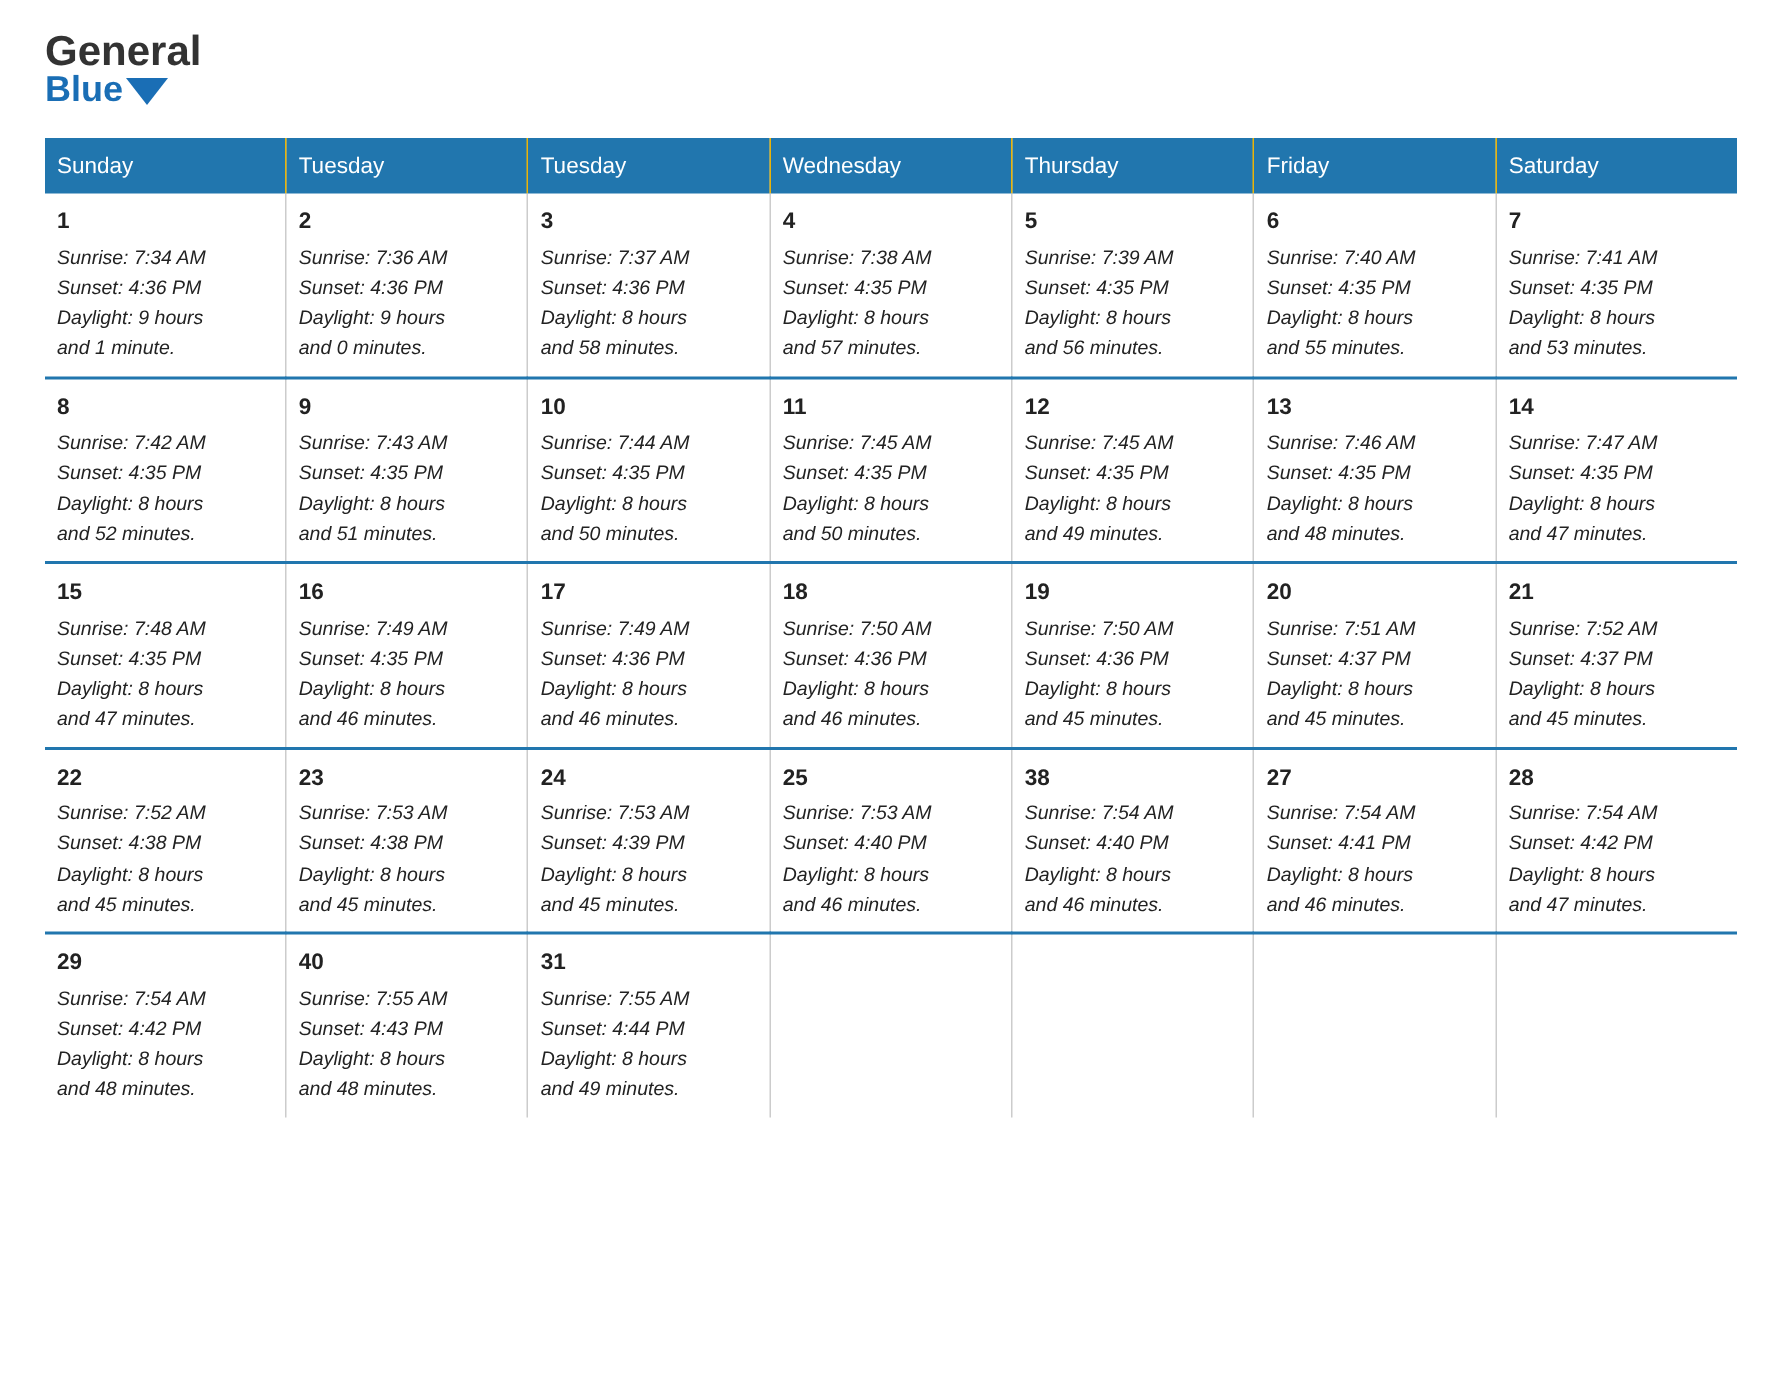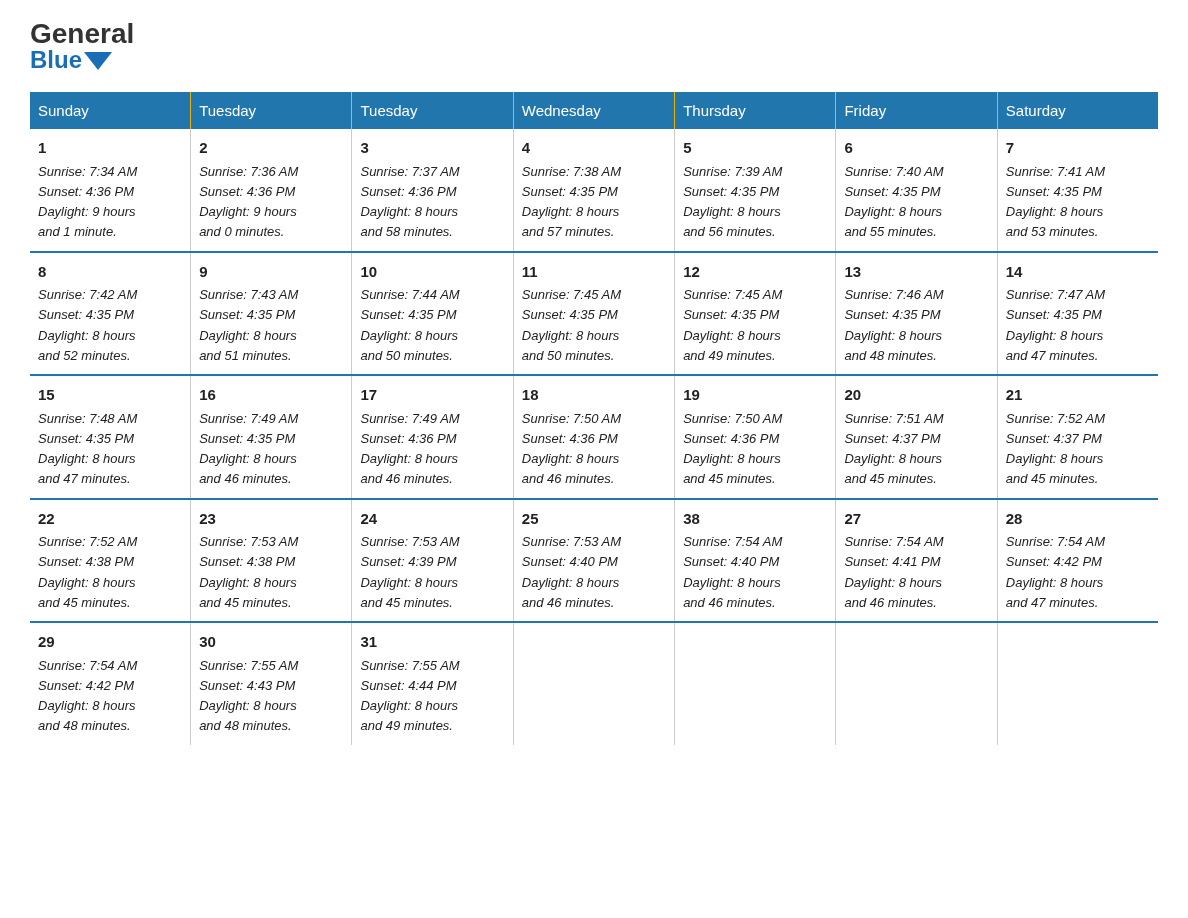--- a/index.html
+++ b/index.html
@@ -166,21 +166,21 @@
         <td><span class="day-num">22</span><span class="day-info">Sunrise: 7:52 AM<br>Sunset: 4:38 PM<br>Daylight: 8 hours<br>and 45 minutes.</span></td>
         <td><span class="day-num">23</span><span class="day-info">Sunrise: 7:53 AM<br>Sunset: 4:38 PM<br>Daylight: 8 hours<br>and 45 minutes.</span></td>
         <td><span class="day-num">24</span><span class="day-info">Sunrise: 7:53 AM<br>Sunset: 4:39 PM<br>Daylight: 8 hours<br>and 45 minutes.</span></td>
         <td><span class="day-num">25</span><span class="day-info">Sunrise: 7:53 AM<br>Sunset: 4:40 PM<br>Daylight: 8 hours<br>and 46 minutes.</span></td>
         <td><span class="day-num">38</span><span class="day-info">Sunrise: 7:54 AM<br>Sunset: 4:40 PM<br>Daylight: 8 hours<br>and 46 minutes.</span></td>
         <td><span class="day-num">27</span><span class="day-info">Sunrise: 7:54 AM<br>Sunset: 4:41 PM<br>Daylight: 8 hours<br>and 46 minutes.</span></td>
         <td><span class="day-num">28</span><span class="day-info">Sunrise: 7:54 AM<br>Sunset: 4:42 PM<br>Daylight: 8 hours<br>and 47 minutes.</span></td>
       </tr>
       <tr>
         <td><span class="day-num">29</span><span class="day-info">Sunrise: 7:54 AM<br>Sunset: 4:42 PM<br>Daylight: 8 hours<br>and 48 minutes.</span></td>
-        <td><span class="day-num">30</span><span class="day-info">Sunrise: 7:55 AM<br>Sunset: 4:43 PM<br>Daylight: 8 hours<br>and 48 minutes.</span></td>
+        <td><span class="day-num">40</span><span class="day-info">Sunrise: 7:55 AM<br>Sunset: 4:43 PM<br>Daylight: 8 hours<br>and 48 minutes.</span></td>
         <td><span class="day-num">31</span><span class="day-info">Sunrise: 7:55 AM<br>Sunset: 4:44 PM<br>Daylight: 8 hours<br>and 49 minutes.</span></td>
         <td></td>
         <td></td>
         <td></td>
         <td></td>
       </tr>
     </tbody>
 </table>
 
 </body></html>

